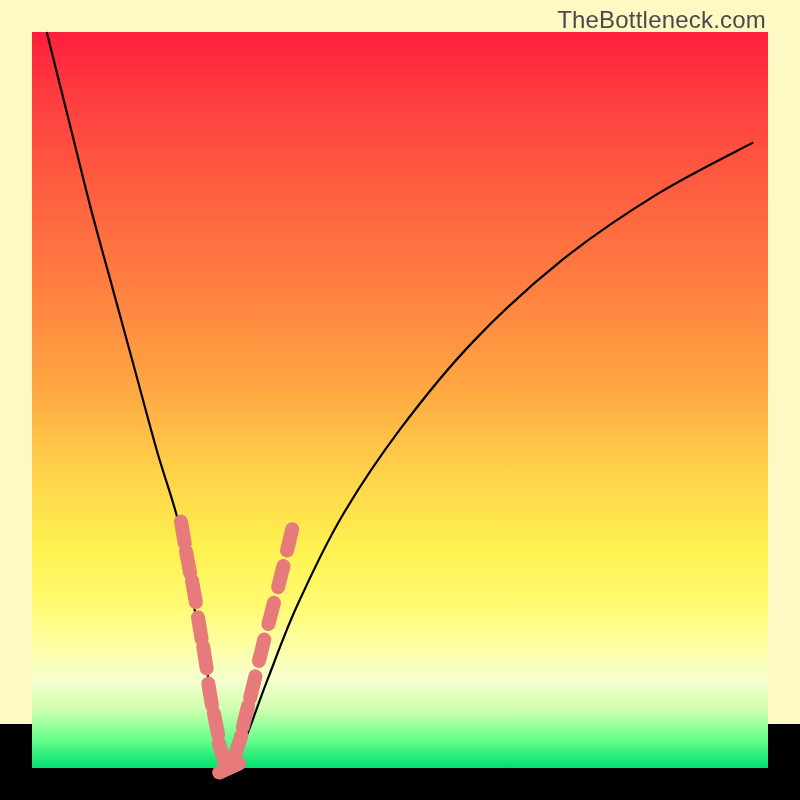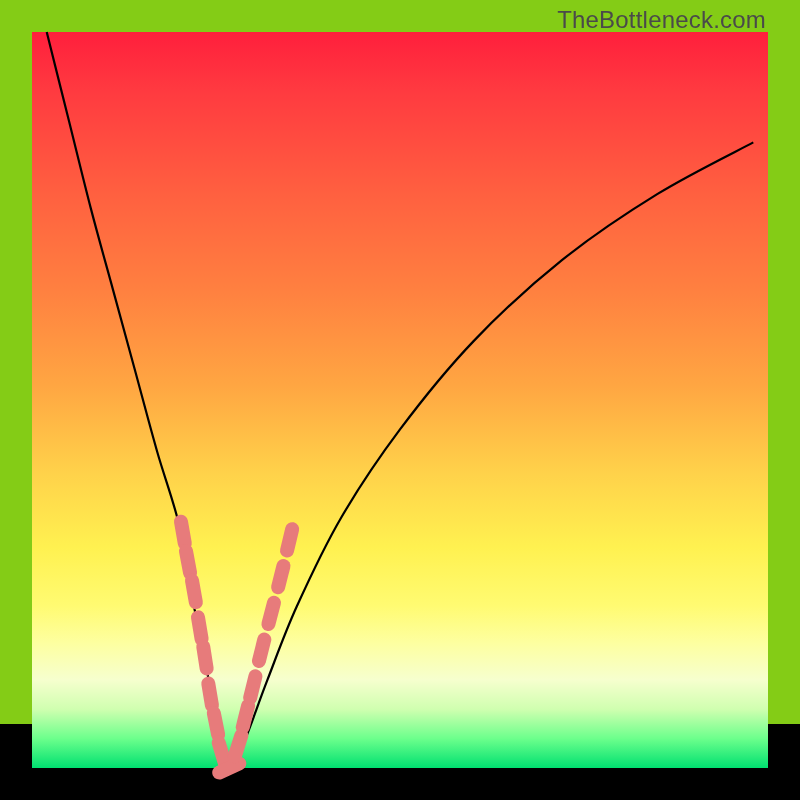--- a/index.html
+++ b/index.html
@@ -10,21 +10,21 @@
     overflow: hidden;
     background: #000;
     font-family: Arial, Helvetica, sans-serif;
   }
   .frame {
     position: absolute;
     top: 0;
     left: 0;
     width: 800px;
     height: 724px;
-    background: #84cc16;
+    background: #fef9c3;
   }
   .plot-area {
     position: absolute;
     top: 32px;
     left: 32px;
     width: 736px;
     height: 736px;
     background: linear-gradient(to bottom,
       #ff1f3c 0%,
       #ff3a40 8%,

